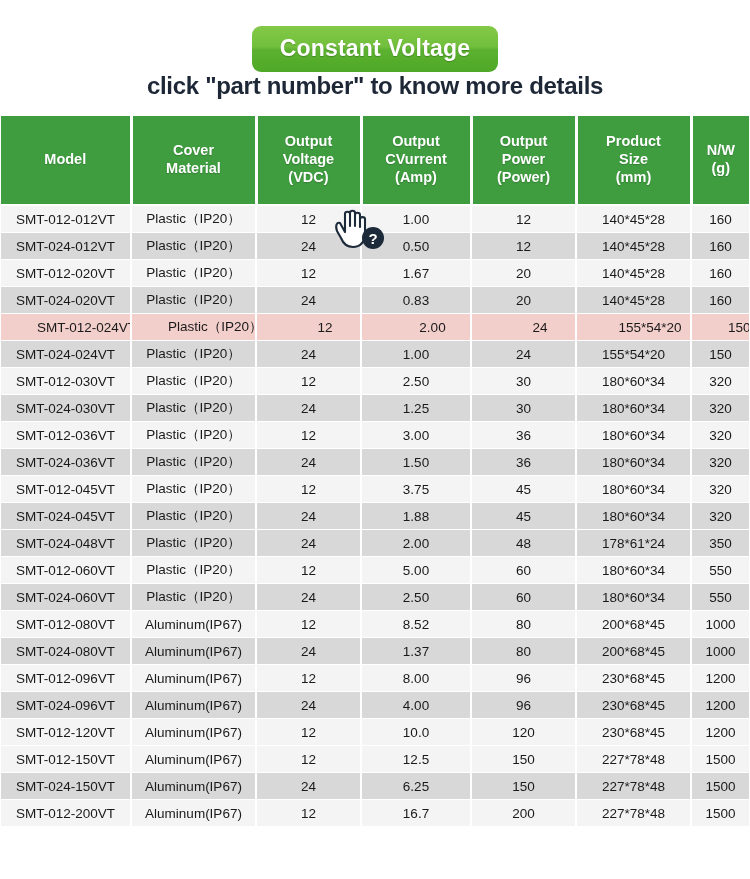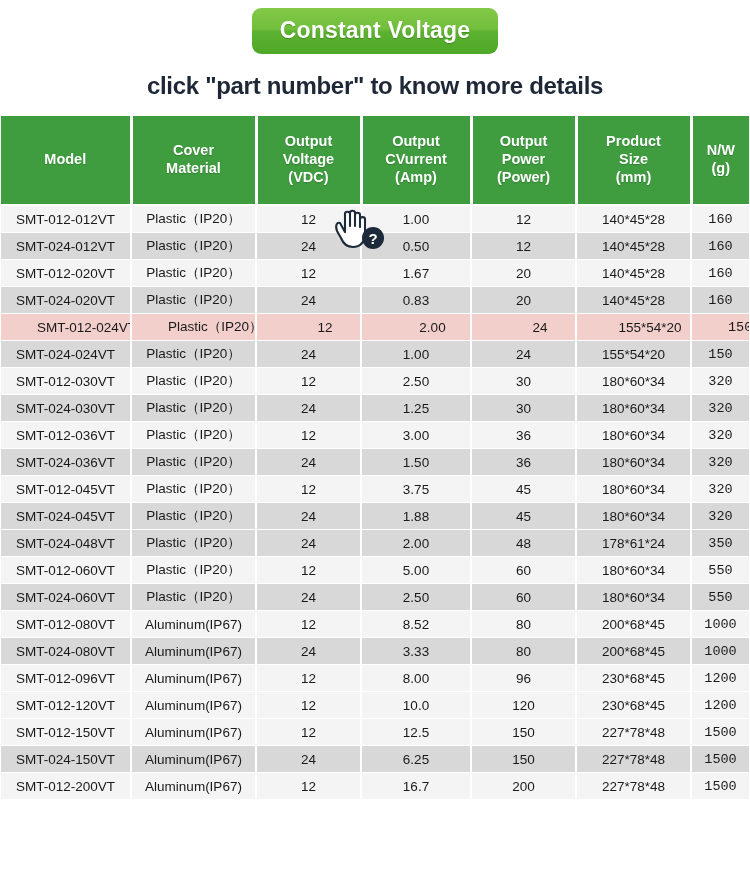--- a/index.html
+++ b/index.html
@@ -12,21 +12,21 @@
     background: #ffffff;
     font-family: "Liberation Sans", sans-serif;
     overflow: hidden;
   }
 
   
   .banner-wrap {
     width: 750px;
     height: 72px;
     display: flex;
-    align-items: flex-start;
+    align-items: flex-end;
     justify-content: center;
     padding-top: 8px;
     box-sizing: border-box;
   }
   .banner-btn {
     display: inline-block;
     padding: 9px 28px 11px 28px;
     border-radius: 9px;
     background: linear-gradient(to bottom, #83c947 0%, #71bf3c 45%, #5cb130 52%, #4fa827 100%);
     color: #ffffff;
@@ -91,21 +91,21 @@
     font-size: 13.5px;
     color: #1a1a1a;
     text-align: center;
     vertical-align: middle;
     padding: 0 3px;
     border-right: 2px solid #ffffff;
     border-bottom: 1px solid #ffffff;
     white-space: nowrap;
     overflow: hidden;
   }
-  table.spec tbody td:last-child { border-right: none; font-family: Liberation Mono, monospace; }
+  table.spec tbody td:last-child { border-right: none; }
 
   table.spec tbody tr.row-odd  td { background: #f4f4f4; }
   table.spec tbody tr.row-even td { background: #d8d8d8; }
   table.spec tbody tr.row-hl   td { background: #f2cfcb; padding-left: 36px; }
 
   td.cell-model { text-align: center; font-size: 13.5px; }
 
   
   .cursor-overlay {
     position: absolute;
@@ -313,30 +313,39 @@
           <td>12</td>
           <td>8.52</td>
           <td>80</td>
           <td>200*68*45</td>
           <td>1000</td>
         </tr>
         <tr class="row-even">
           <td class="cell-model">SMT-024-080VT</td>
           <td>Aluminum(IP67)</td>
           <td>24</td>
-          <td>3.33</td>
+          <td>1.37</td>
           <td>80</td>
           <td>200*68*45</td>
           <td>1000</td>
         </tr>
         <tr class="row-odd">
           <td class="cell-model">SMT-012-096VT</td>
           <td>Aluminum(IP67)</td>
           <td>12</td>
           <td>8.00</td>
+          <td>96</td>
+          <td>230*68*45</td>
+          <td>1200</td>
+        </tr>
+        <tr class="row-even">
+          <td class="cell-model">SMT-024-096VT</td>
+          <td>Aluminum(IP67)</td>
+          <td>24</td>
+          <td>4.00</td>
           <td>96</td>
           <td>230*68*45</td>
           <td>1200</td>
         </tr>
         <tr class="row-odd">
           <td class="cell-model">SMT-012-120VT</td>
           <td>Aluminum(IP67)</td>
           <td>12</td>
           <td>10.0</td>
           <td>120</td>

